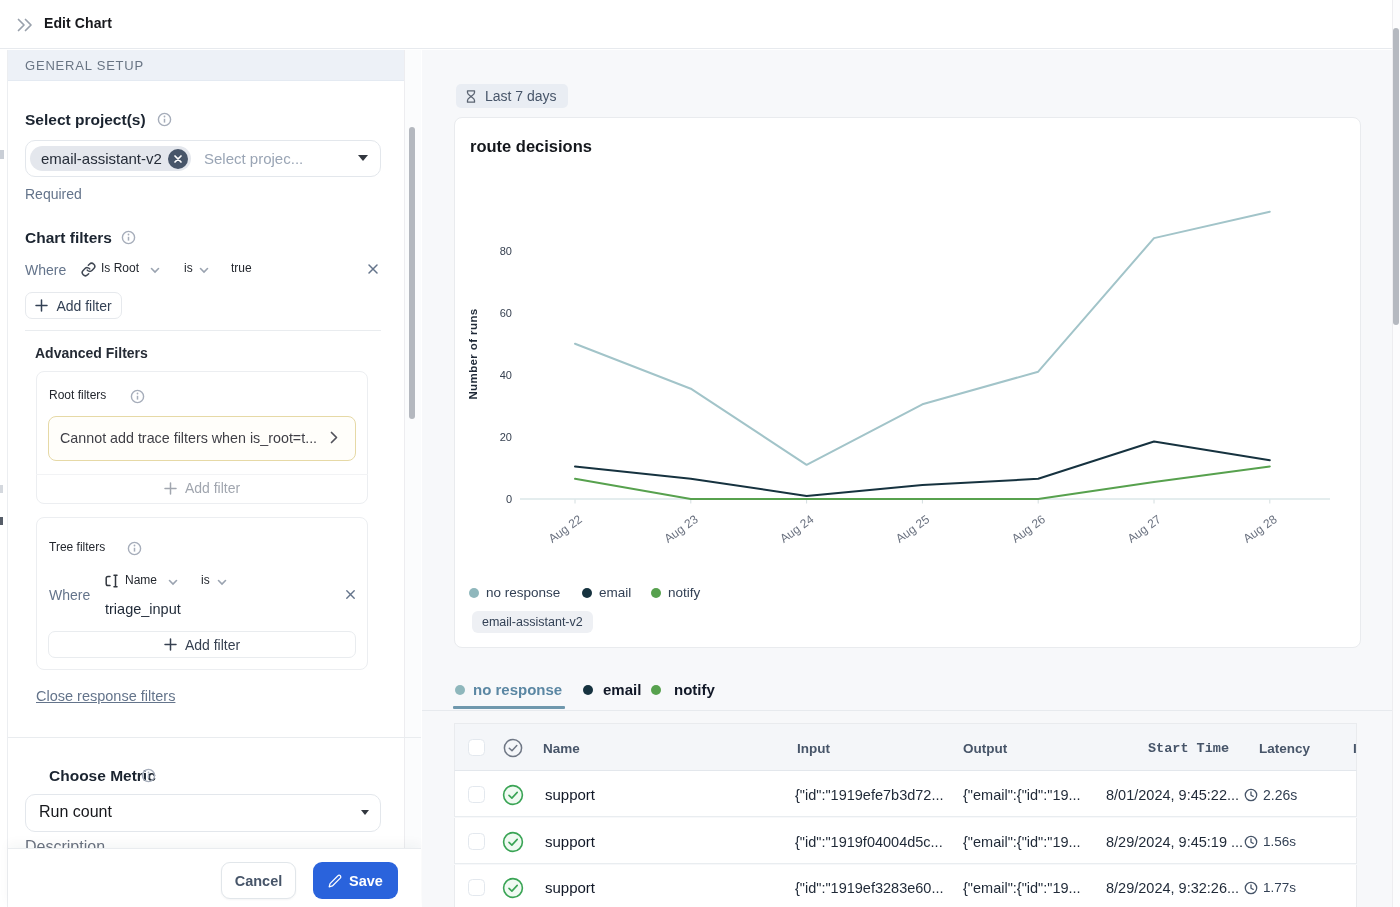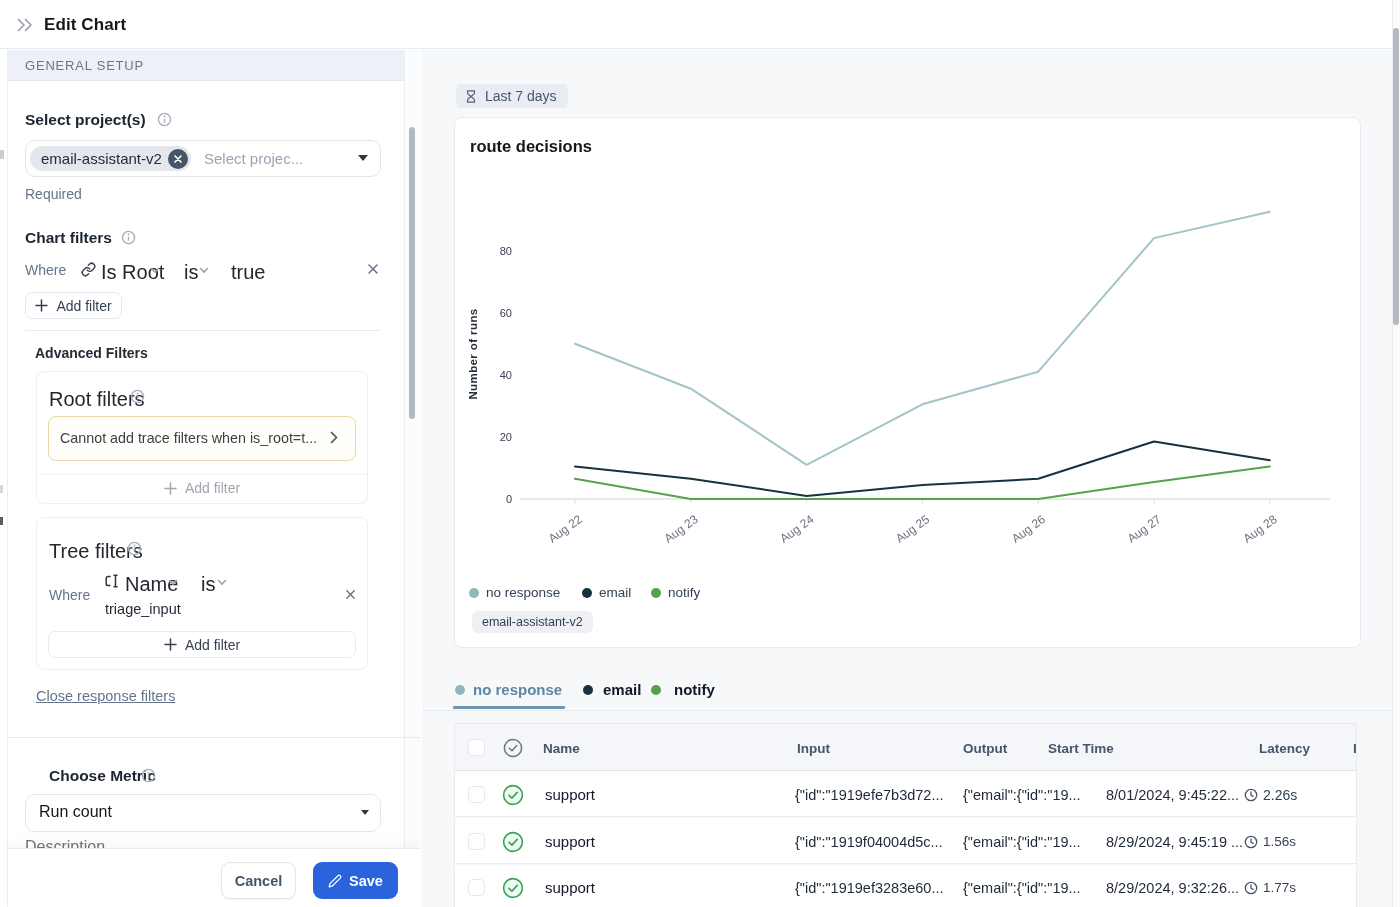--- a/index.html
+++ b/index.html
@@ -1,35 +1,35 @@
 <!DOCTYPE html>
 <html><head>
 <meta charset="utf-8">
 <style>
   * { margin:0; padding:0; box-sizing:border-box; }
   html,body { width:1400px; height:907px; overflow:hidden; }
   body { font-family:"Liberation Sans", sans-serif; background:#fff; position:relative; }
   .abs { position:absolute; }
   .hdr { left:0; top:0; width:1400px; height:49px; background:#fff; border-bottom:1px solid #e7eaee; }
-  .hdr-title { left:44px; top:15px; font-size:17px; font-weight:700; color:#17181c; letter-spacing:.1px;}
+  .hdr-title { left:44px; top:15px; font-size:14px; font-weight:700; color:#17181c; letter-spacing:.1px;}
   .panel { left:8px; top:50px; width:413px; height:857px; background:#fff; border-right:1px solid #e2e6ea; }
   .band { left:8px; top:50px; width:396px; height:31px; background:#edf1f7; border-bottom:1px solid #e4eaf2; }
   .band span { position:absolute; left:17px; top:8px; font-size:13px; color:#697584; letter-spacing:.8px; font-weight:500;}
   .lbl { font-size:15.5px; font-weight:700; color:#1b2430; }
   .gray { color:#64748b; }
   .selectbox { border:1px solid #e3e7ec; border-radius:10px; background:#fff; }
   .pill { background:#e4e7ed; border-radius:13px; display:flex; align-items:center; }
   .pilltxt { font-size:15px; color:#252c38; padding:0 6px 0 11px; }
   .xcirc { width:20px; height:20px; border-radius:50%; background:#475569; color:#fff; display:flex; align-items:center; justify-content:center; margin-right:3px;}
   .ph { color:#9aa5b5; font-size:15px; }
   .caret { width:0; height:0; border-left:5px solid transparent; border-right:5px solid transparent; border-top:6px solid #32373f; }
   .btn-outline { border:1px solid #e6e9ed; border-radius:7px; background:#fff; display:flex; align-items:center; justify-content:center; font-size:14px; color:#334155; }
   .card { border:1px solid #eceef1; border-radius:8px; background:#fff; }
   .ybox { border:1px solid #e6d9a6; border-radius:8px; background:#fffefa; }
-  .t145 { font-size:20px; color:#23272e; }
+  .t145 { font-size:12px; color:#23272e; }
   .divider { height:1px; background:#e9ecef; }
   .footer { left:8px; top:848px; width:413px; height:59px; background:#fff; border-top:1px solid #e9ecef; box-shadow:0 -5px 10px rgba(30,40,60,.04); }
   .btn-cancel { left:221px; top:862px; width:75px; height:37px; background:#fff; border:1px solid #e1e6ea; border-radius:9px; display:flex; align-items:center; justify-content:center; font-size:14.5px; font-weight:700; color:#475569; box-shadow:0 1px 2px rgba(30,40,60,.05);}
   .btn-save { left:313px; top:862px; width:85px; height:37px; background:#2a63dc; border-radius:9px; display:flex; align-items:center; justify-content:center; gap:7px; font-size:14.5px; font-weight:700; color:#fff; }
   .rightbg { left:422px; top:50px; width:970px; height:857px; background:#f7f8fa; }
   .chip7 { left:456px; top:84px; height:24px; background:#e9edf3; border-radius:5px; display:flex; align-items:center; padding:0 11px 0 8px; gap:7px; font-size:14px; color:#475569; }
   .chartcard { left:454px; top:117px; width:907px; height:531px; background:#fff; border:1px solid #e9ebee; border-radius:8px; }
   .ctitle { left:470px; top:137px; font-size:16.5px; font-weight:700; color:#14171c; }
   .legend { font-size:13.5px; color:#334155; display:flex; align-items:center; gap:7px;}
   .dot { border-radius:50%; }
@@ -237,21 +237,21 @@
 
 <div class="abs thead"></div>
 <div class="abs cb" style="left:468px;top:739px;"></div>
 <svg class="abs" style="left:503px;top:738px" width="20" height="20" viewBox="0 0 20 20" fill="none" stroke="#6f7785" stroke-width="1.5">
       <circle cx="10" cy="10" r="8.6"></circle>
       <path d="M6.3 10.2 L9 12.8 L13.8 7.6" stroke-linecap="round" stroke-linejoin="round"></path>
     </svg>
 <div class="abs th" style="left:543px;">Name</div>
 <div class="abs th" style="left:797px;">Input</div>
 <div class="abs th" style="left:963px;">Output</div>
-<div class="abs th" style="left:1048px;">Start Time</div>
+<div class="abs th" style="left:1148px;font-family:Liberation Mono, monospace;">Start Time</div>
 <div class="abs th" style="left:1259px;">Latency</div>
 <div class="abs th" style="left:1353px;">I</div>
 
 <div class="abs trow" style="top:771px;"></div>
 <div class="abs trow" style="top:818px;"></div>
 <div class="abs trow" style="top:865px;height:42px;border-bottom:none;"></div>
 
 <div class="abs cb" style="left:468px;top:786px;"></div>
 <div class="abs cb" style="left:468px;top:833px;"></div>
 <div class="abs cb" style="left:468px;top:879px;"></div>

